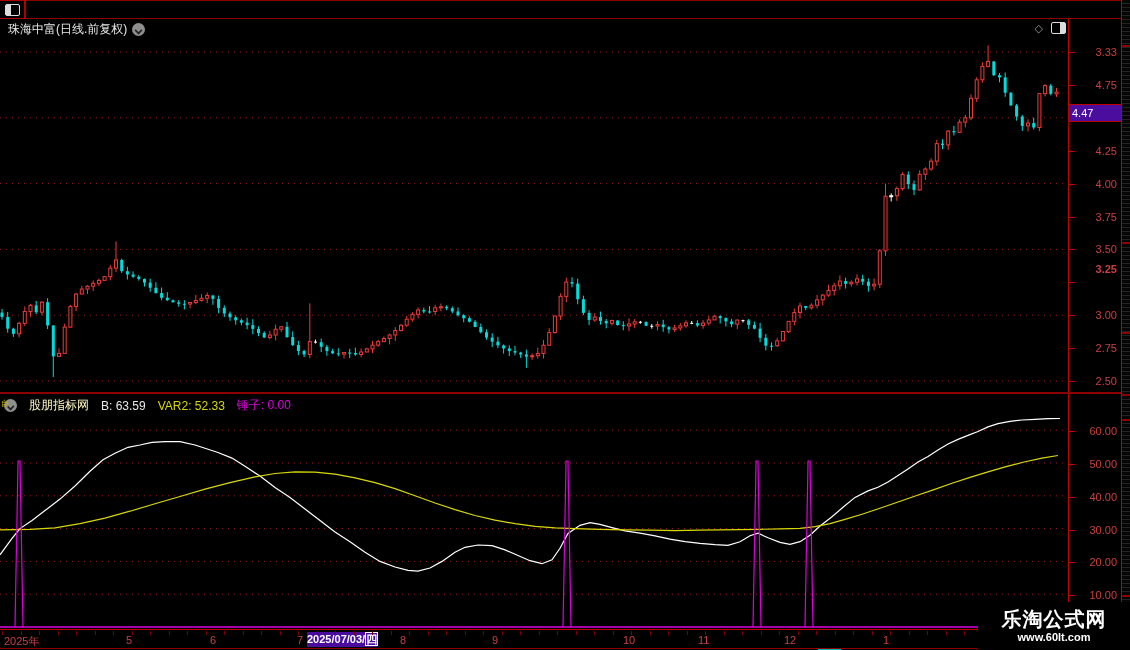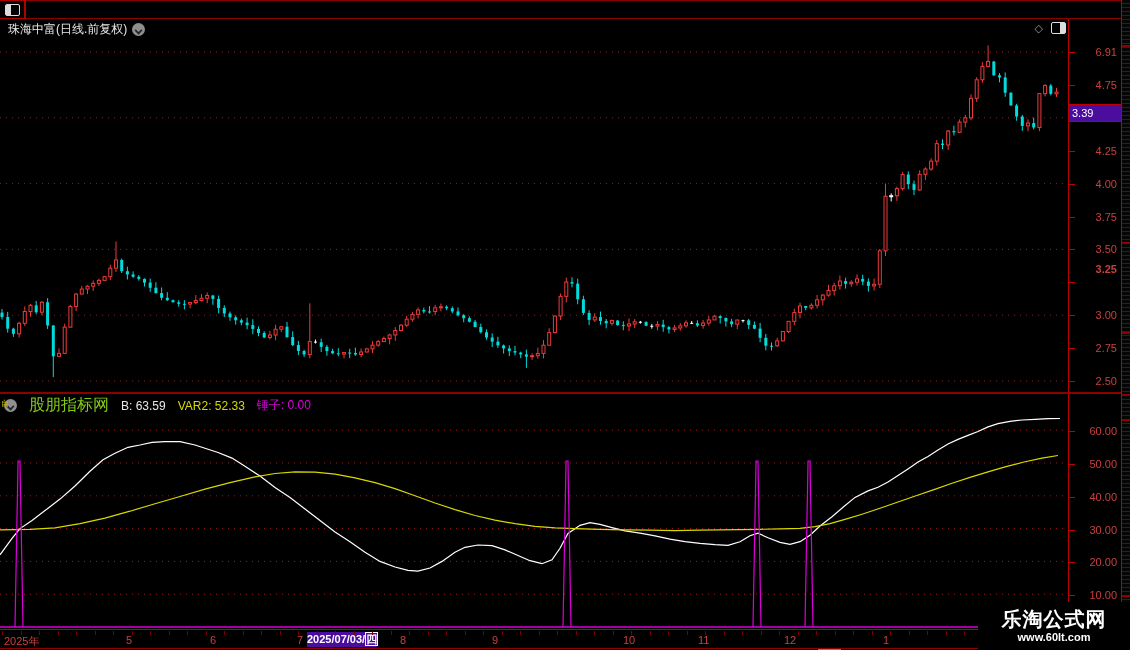--- a/index.html
+++ b/index.html
@@ -34,21 +34,21 @@
   #price-axis{left:1068px;top:19px;width:53px;height:611px;border-left:1px solid #c00000;box-sizing:border-box;}
   .axlabel{position:absolute;right:4px;color:#c84040;font-size:11px;transform:translateY(-50%);white-space:nowrap;}
   .axtick{position:absolute;left:0;width:6px;height:1px;background:#c00000;}
   #last-price-tag{position:absolute;left:0;width:52px;height:18px;background:#4a0d9e;
       border-top:1px solid #c00000;border-bottom:1px solid #c00000;box-sizing:border-box;
       color:#fff;font-size:11px;line-height:16px;padding-left:3px;}
   
   .hline{left:0;width:1130px;background:#8d0000;height:2px;}
   
   #sub-header{left:0;top:395px;height:21px;display:flex;align-items:center;gap:12px;padding-left:4px;}
-  #sub-header .name{color:#84cc16;font-size:16px;}
+  #sub-header .name{color:#fef9c3;font-size:12px;}
   .fld{font-size:12px;white-space:nowrap;}
   
   #date-axis{left:0;top:631px;width:1130px;height:17px;background:#000;}
   .dtick{position:absolute;top:0;width:1px;height:4px;background:#7e0000;}
   .dlabel{position:absolute;top:3px;color:#c84040;font-size:11px;white-space:nowrap;}
   #date-highlight{position:absolute;top:1px;height:15px;background:#4a0d9e;color:#fff;
      font-size:11px;line-height:15px;text-align:center;white-space:nowrap;}
   #date-highlight .cursor{border:1px solid #fff;display:inline-block;line-height:12px;}
   
   #right-strip{left:1121px;top:0;width:9px;height:650px;border-left:1px solid #c00000;box-sizing:border-box;
@@ -460,24 +460,24 @@
     <line x1="1045.1000000000001" y1="65.16421639949078" x2="1045.1000000000001" y2="77.48187326060145" stroke="#ee3a3a" stroke-width="1"></line>
     <rect x="1043.6000000000001" y="66.58432000000028" width="3" height="8.053919999999465" fill="#000" stroke="#ee3a3a" stroke-width="1"></rect>
     <line x1="1050.8" y1="64.93366674696657" x2="1050.8" y2="76.38928992244891" stroke="#00dcdc" stroke-width="1"></line>
     <rect x="1049.3" y="66.58432000000028" width="3" height="8.26447999999968" fill="#00dcdc"></rect>
     <line x1="1056.5" y1="68.87147019349592" x2="1056.5" y2="77.92260913073703" stroke="#ee3a3a" stroke-width="1"></line>
     <rect x="1055" y="73.13799999999996" width="3" height="1.7107999999999919" fill="#000" stroke="#ee3a3a" stroke-width="1"></rect>
   </svg>
 
 <div id="price-axis" class="abs">
   <div id="last-price-tag" style="top: 85px;">
-    <span>3.39</span>
+    <span>4.47</span>
   </div>
 <div class="axtick" style="top: 33px;"></div>
-    <div class="axlabel" style="top: 33px;">6.91</div>
+    <div class="axlabel" style="top: 33px;">3.33</div>
     <div class="axtick" style="top: 66px;"></div>
     <div class="axlabel" style="top: 66px;">4.75</div>
     <div class="axtick" style="top: 132px;"></div>
     <div class="axlabel" style="top: 132px;">4.25</div>
     <div class="axtick" style="top: 165px;"></div>
     <div class="axlabel" style="top: 165px;">4.00</div>
     <div class="axtick" style="top: 198px;"></div>
     <div class="axlabel" style="top: 198px;">3.75</div>
     <div class="axtick" style="top: 230px;"></div>
     <div class="axlabel" style="top: 230px;">3.50</div>

